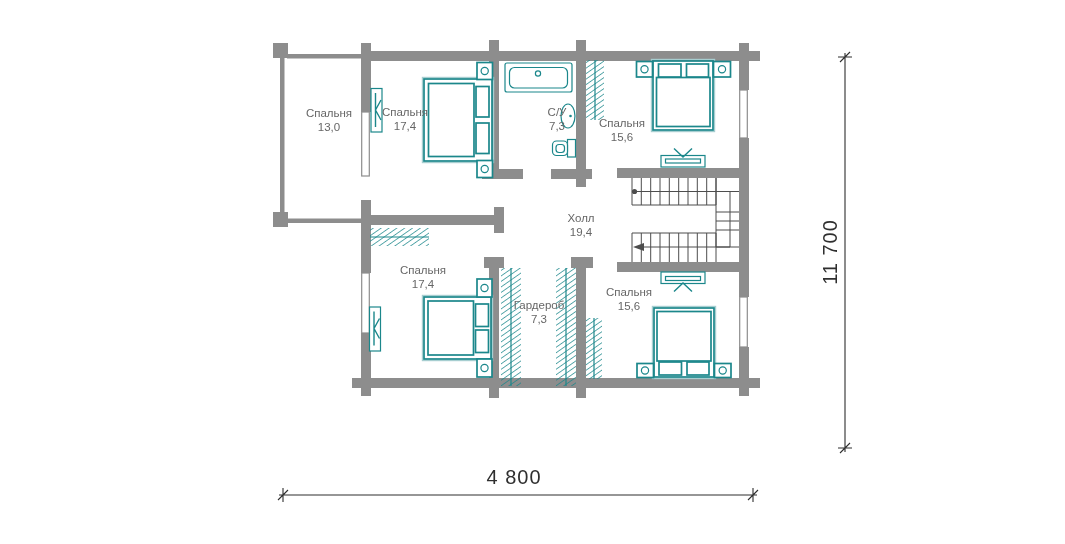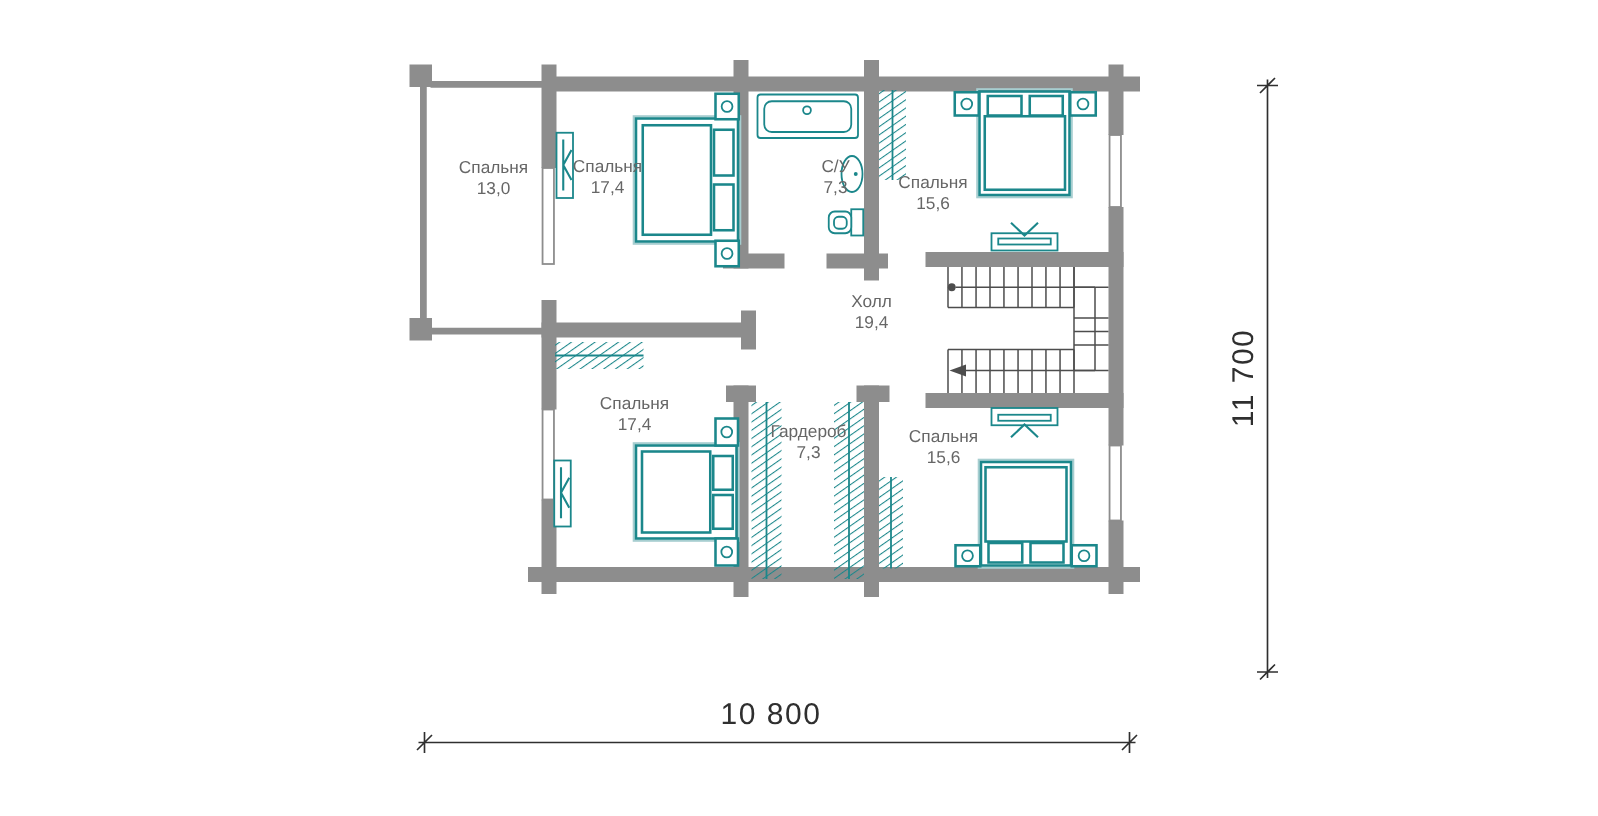--- a/index.html
+++ b/index.html
@@ -207,32 +207,32 @@
     <div>17,4</div>
   </div>
   <div class="room-label" style="left:557px;top:119px">
     <div>С/У</div>
     <div>7,3</div>
   </div>
   <div class="room-label" style="left:622px;top:130px">
     <div>Спальня</div>
     <div>15,6</div>
   </div>
-  <div class="room-label" style="left:581px;top:209px">
+  <div class="room-label" style="left:581px;top:225px">
     <div>Холл</div>
     <div>19,4</div>
   </div>
   <div class="room-label" style="left:423px;top:277px">
     <div>Спальня</div>
     <div>17,4</div>
   </div>
-  <div class="room-label" style="left:539px;top:296px">
+  <div class="room-label" style="left:539px;top:312px">
     <div>Гардероб</div>
     <div>7,3</div>
   </div>
   <div class="room-label" style="left:629px;top:299px">
     <div>Спальня</div>
     <div>15,6</div>
   </div>
 
-  <div class="dim-text" style="left:514px;top:477px">10 800</div>
+  <div class="dim-text" style="left:514px;top:477px">4 800</div>
   <div class="dim-text vertical" style="left:830px;top:252px">11 700</div>
 </div>
 
 </body></html>

